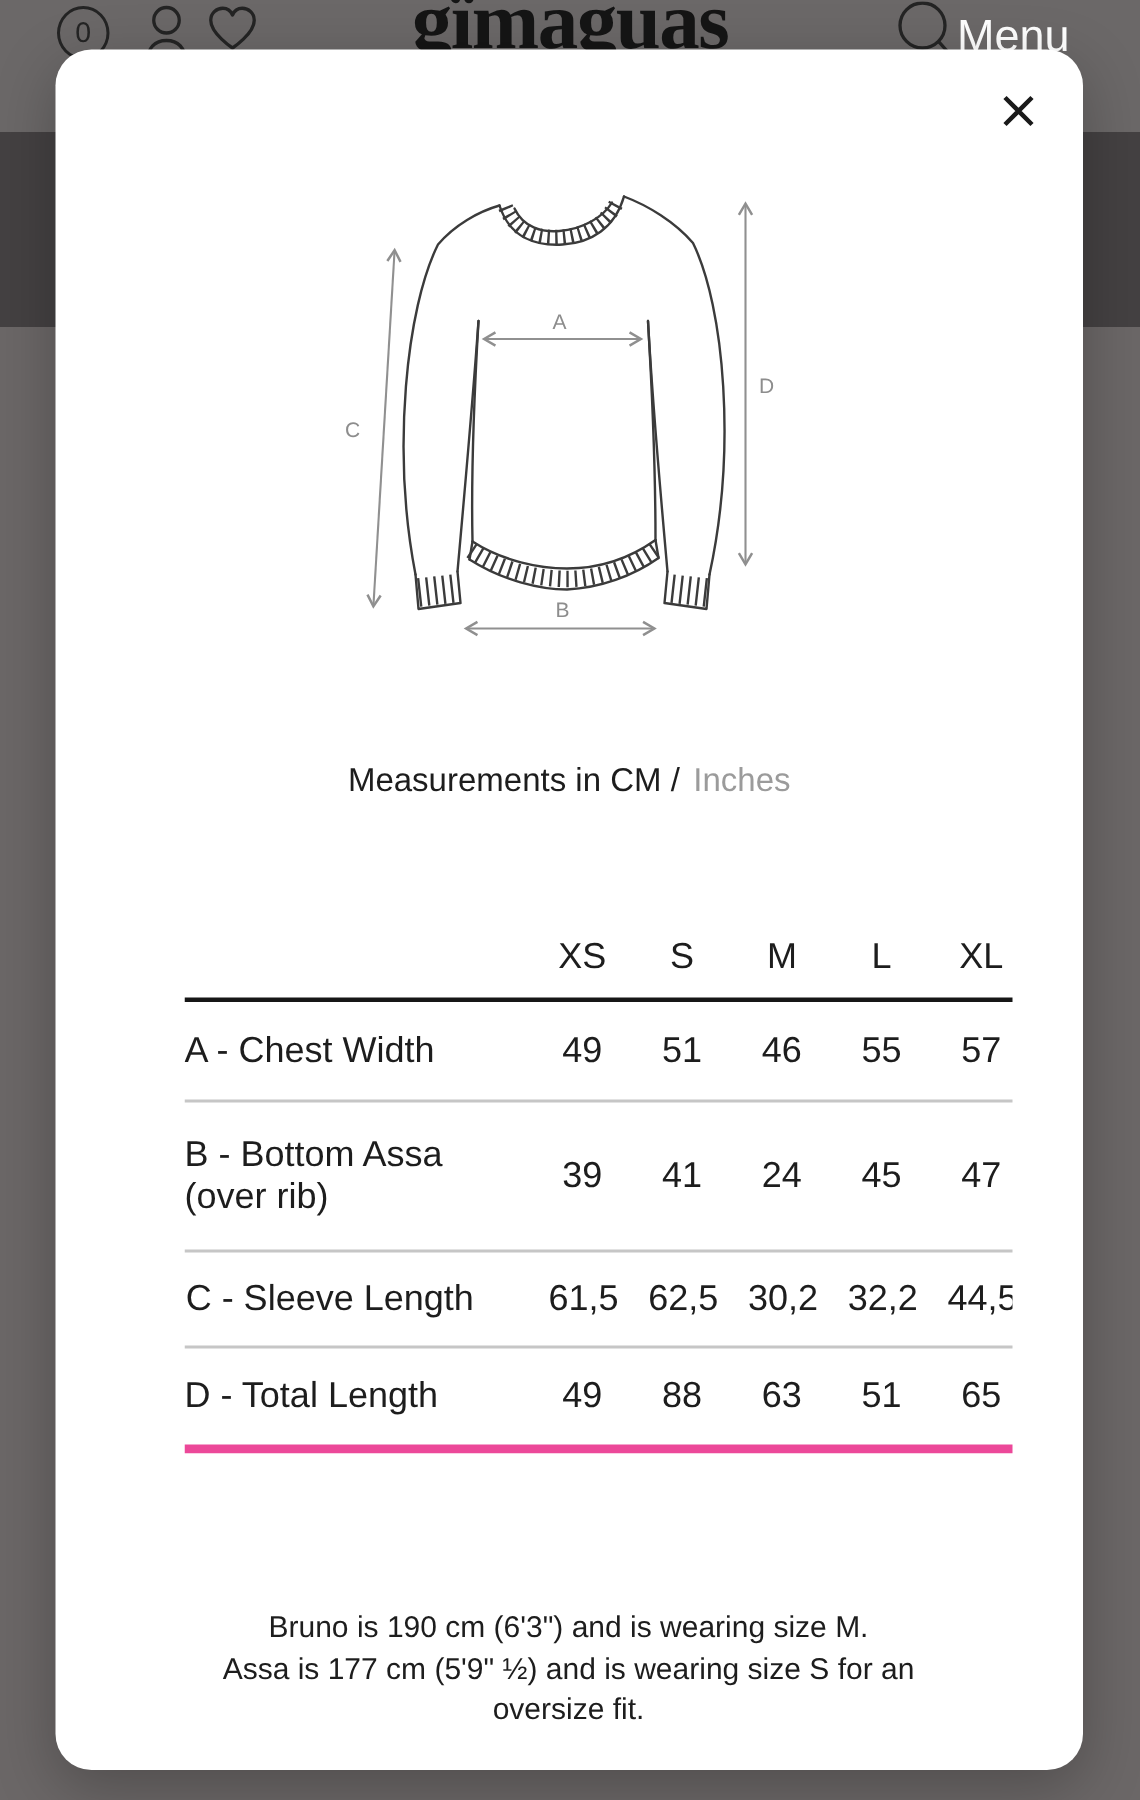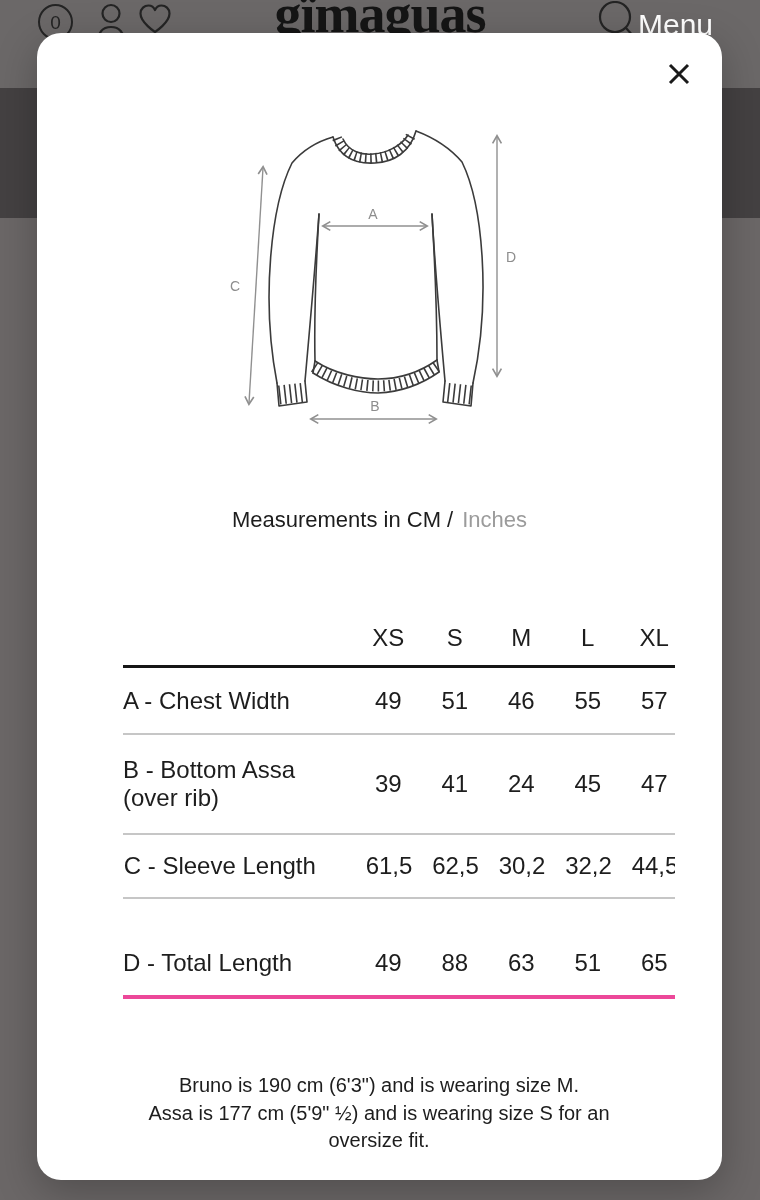--- a/index.html
+++ b/index.html
@@ -33,21 +33,21 @@
 
   .table-clip{position:absolute;left:86px;top:578px;width:552px;overflow:hidden;}
   .size-table{width:566px;font-size:24px;}
   .t-row{display:flex;align-items:center;}
   .t-row .lbl{width:232px;flex:0 0 232px;line-height:28px;}
   .t-row .val{width:66.5px;flex:0 0 66.5px;text-align:center;}
   .t-head{height:54px;border-bottom:3px solid #161616;}
   .r-a{height:65px;border-bottom:2px solid #c6c6c6;}
   .r-b{height:98px;border-bottom:2px solid #c6c6c6;}
   .r-c{height:62px;border-bottom:2px solid #c6c6c6;justify-content:center;}
-  .r-d{height:64px;border-bottom:4px solid #ec4899;margin-top:32px;}
+  .r-d{height:64px;border-bottom:6px solid #ec4899;}
 
   .fit-note{position:absolute;left:72px;top:1039px;width:540px;text-align:center;
             font-size:20px;line-height:27.5px;color:#1d1d1d;}
 </style>
 </head>
 <body>
 
 <div class="stage">
 
   <div class="bg-band-top"></div>

